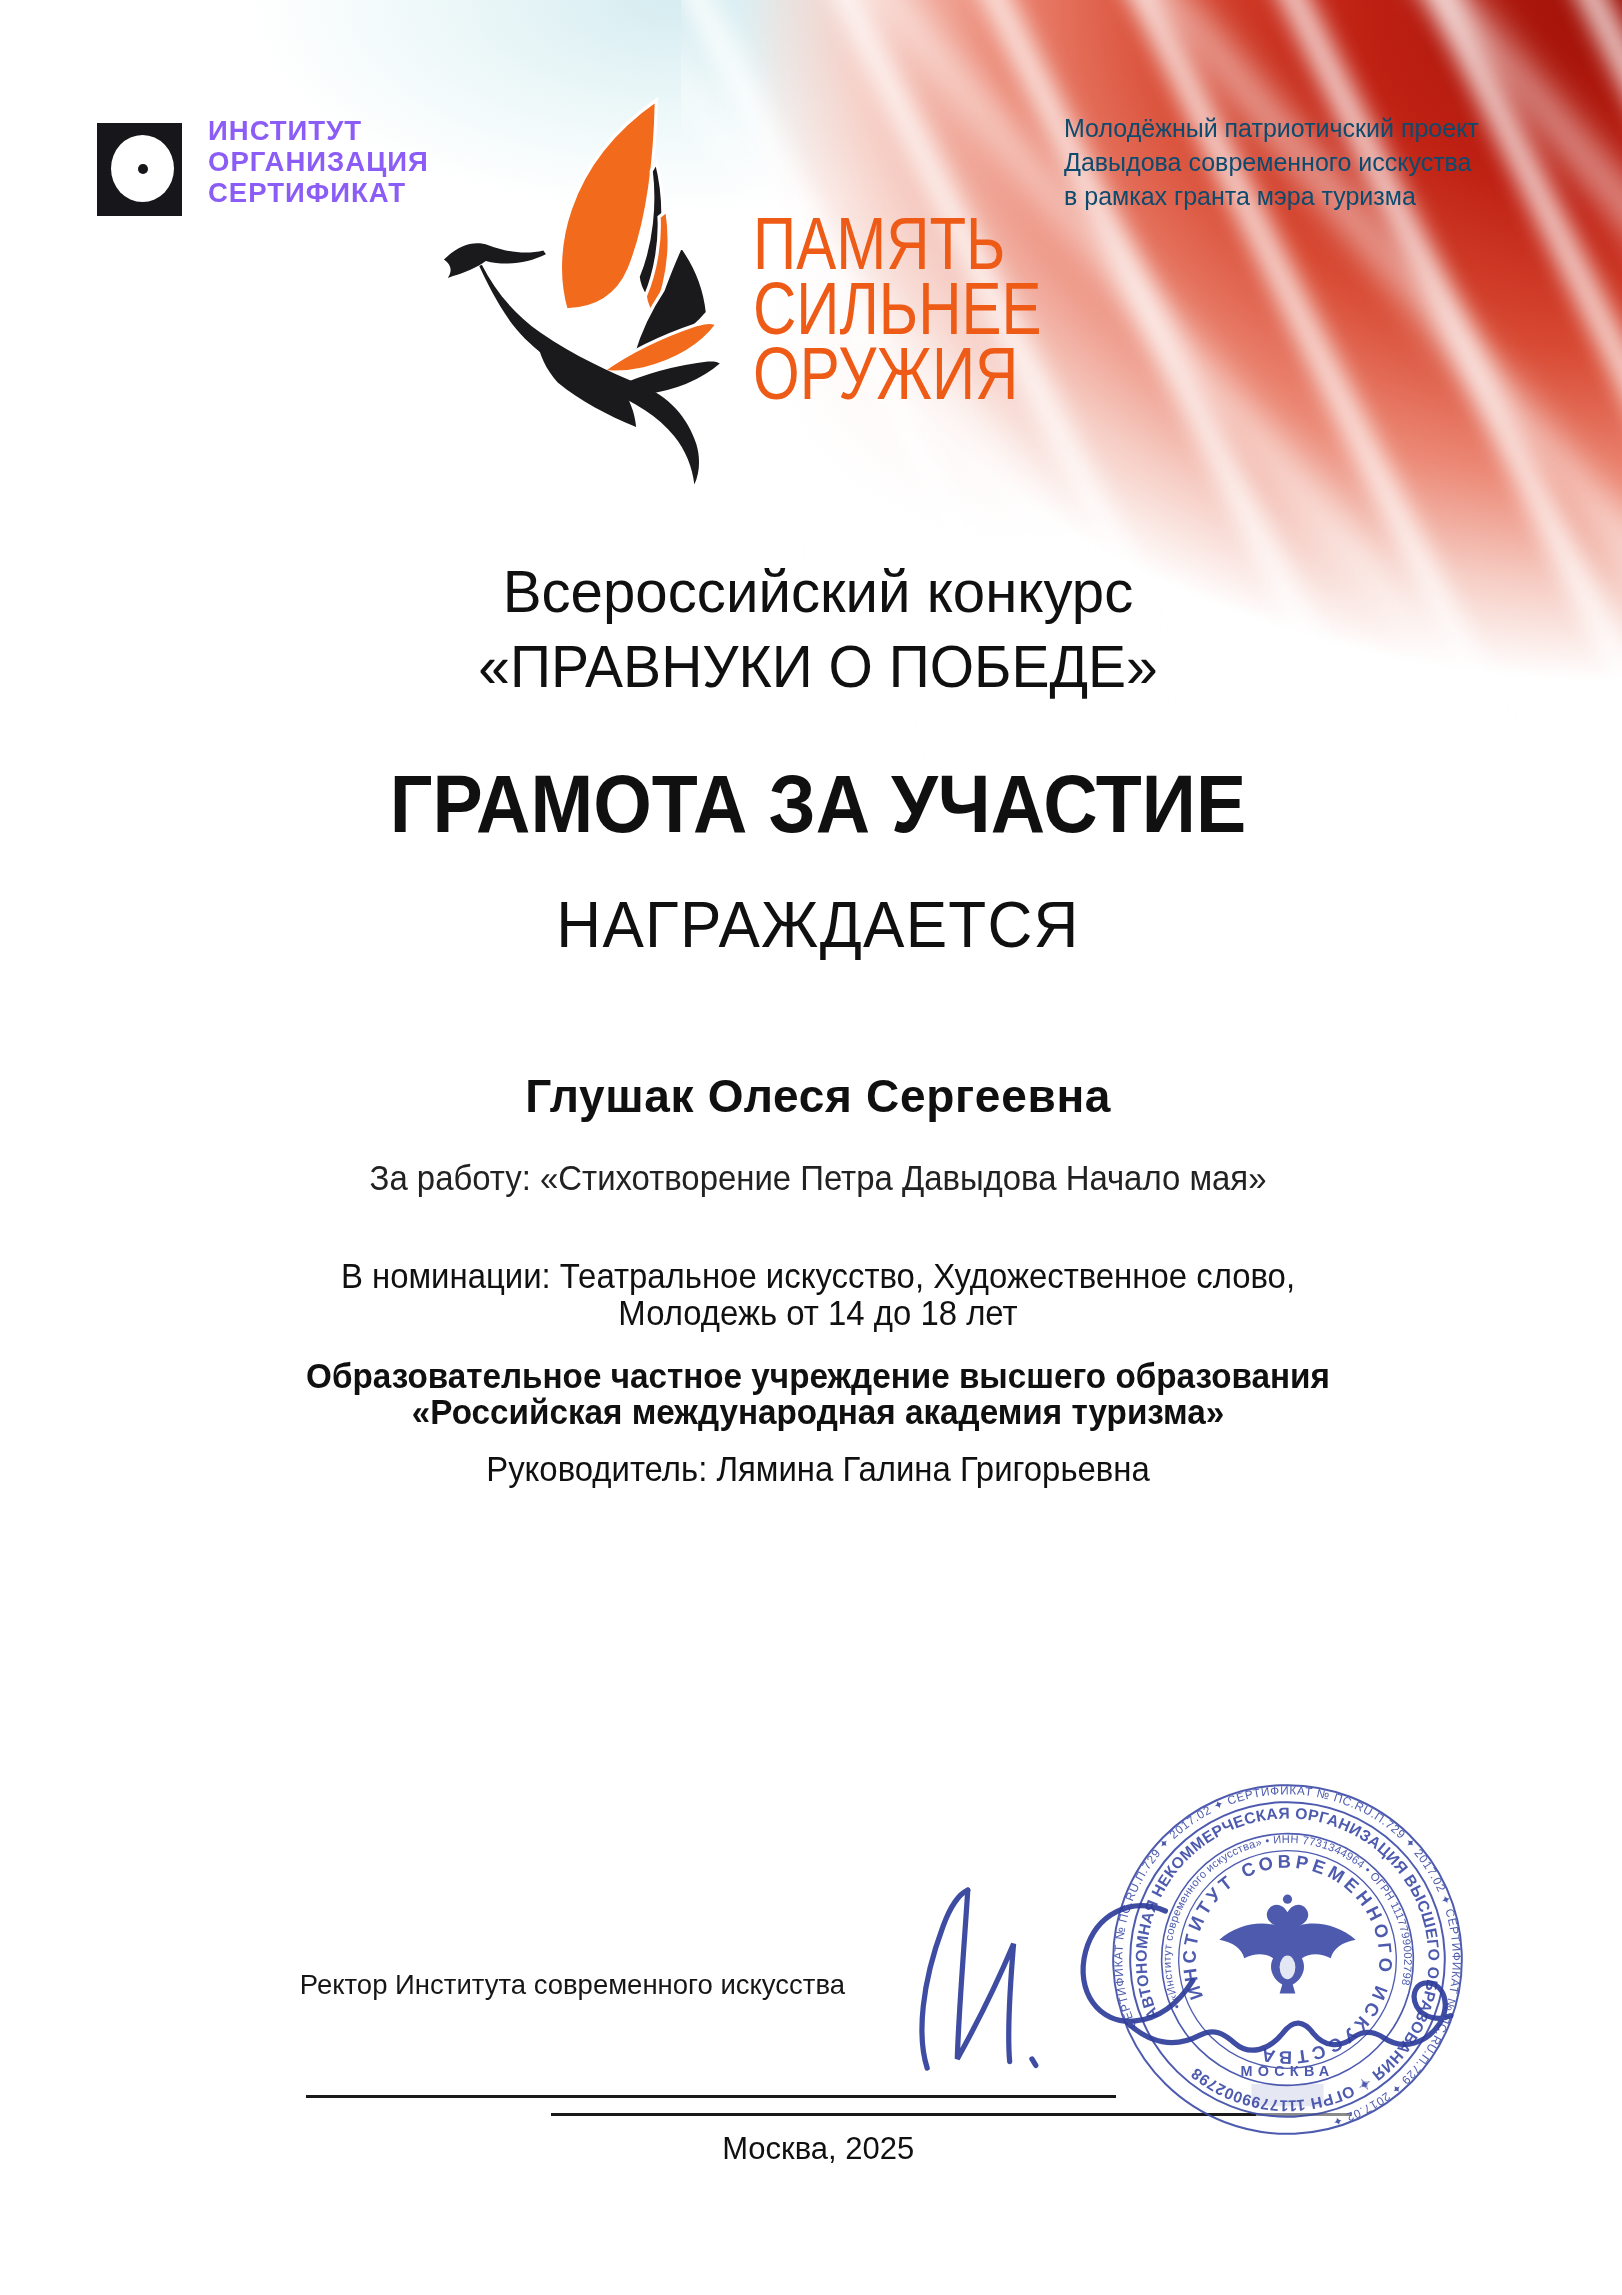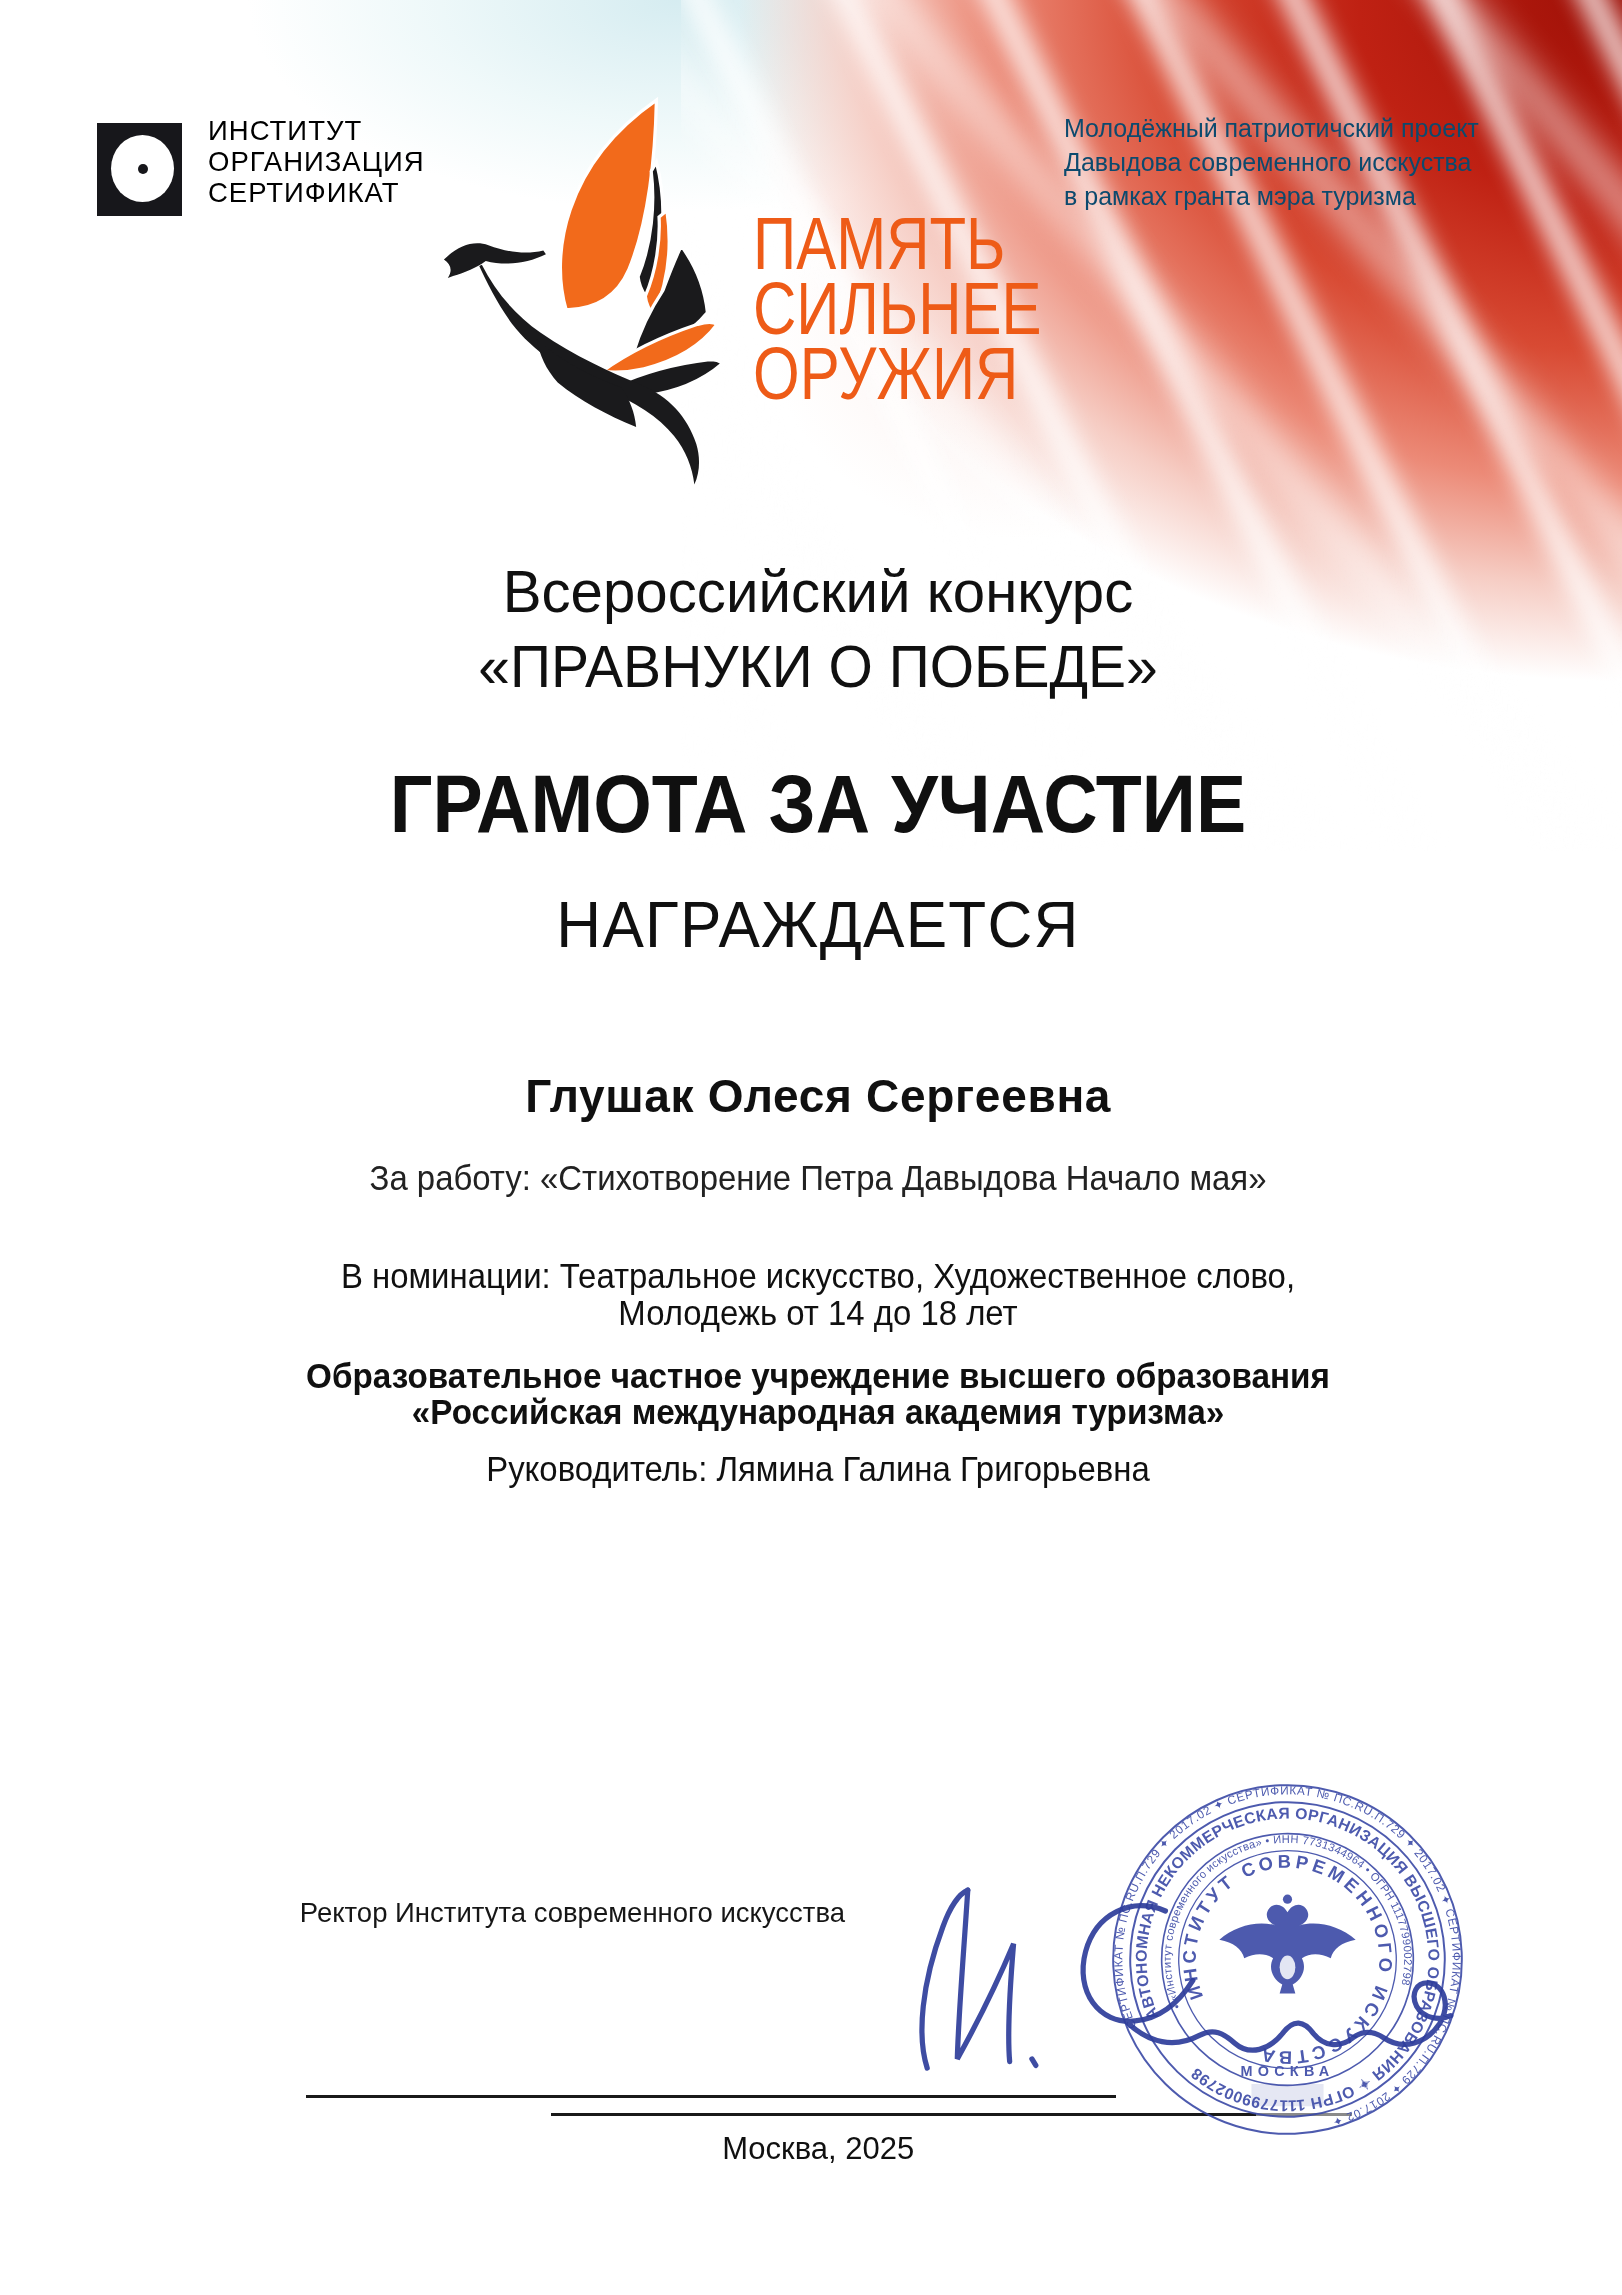--- a/index.html
+++ b/index.html
@@ -16,21 +16,21 @@
     background:radial-gradient(108% 92% at 100% 0%, #9e1007 0%, #bf2113 26%, #d84a33 45%, #ec8a77 62%, #f6cdc4 75%, rgba(255,255,255,0) 87%);}
   .streak{position:absolute;top:-10%;left:-10%;width:120%;height:120%;}
   .s1{background:repeating-linear-gradient(64deg, rgba(255,255,255,0) 0px, rgba(255,255,255,0) 85px, rgba(255,255,255,.85) 108px, rgba(255,255,255,0) 134px);filter:blur(9.2px);}
   .s2{background:repeating-linear-gradient(50deg, rgba(255,255,255,0) 0px, rgba(255,255,255,0) 157px, rgba(255,255,255,.6) 183px, rgba(255,255,255,0) 216px);filter:blur(14.4px);}
 
   
   .isi-mark{position:absolute;left:97px;top:123px;width:85px;height:93px;background:#17171b;z-index:2;}
   .isi-ellipse{position:absolute;left:13.7px;top:12.4px;width:63px;height:67px;background:#ffffff;border-radius:50%;}
   .isi-dot{position:absolute;left:41px;top:41px;width:9.8px;height:9.8px;background:#17171b;border-radius:50%;}
   .isi-text{position:absolute;left:208px;top:115px;z-index:2;font-size:27.5px;line-height:31px;
-    font-weight:400;letter-spacing:1px;color:#000000;}
+    font-weight:700;letter-spacing:1px;color:#8b5cf6;}
 
   
   .note{position:absolute;left:1064px;top:111px;z-index:2;font-size:25px;line-height:34px;color:#0c4a6e;}
 
   
   .dove{position:absolute;left:406px;top:92px;z-index:2;}
 
   
   .pamyat{position:absolute;left:753px;top:211px;z-index:2;font-size:75px;line-height:65px;
     font-weight:500;color:#ee5b17;transform:scaleX(.8);transform-origin:left top;white-space:nowrap;}
@@ -42,21 +42,21 @@
   .award-title{top:758px;font-size:81px;font-weight:700;transform:scaleX(.93);}
   .awarded{top:888px;font-size:64px;letter-spacing:1.3px;transform:scaleX(.97);}
   .rname{top:1069px;font-size:46px;font-weight:700;letter-spacing:0.7px;}
   .work{top:1158px;font-size:35px;color:#222;transform:scaleX(.94);}
   .nom{top:1257px;font-size:35px;line-height:37px;transform:scaleX(.94);white-space:normal;}
   .org{top:1358px;font-size:35px;line-height:36px;font-weight:700;transform:scaleX(.95);white-space:normal;}
   .sup{top:1449px;font-size:35px;transform:scaleX(.94);}
   .place{top:2131px;font-size:31px;}
 
   
-  .rector{position:absolute;top:1892px;right:777px;z-index:7;text-align:right;font-size:27.5px;line-height:42px;color:#161616;}
+  .rector{position:absolute;top:1964px;right:777px;z-index:7;text-align:right;font-size:27.5px;line-height:42px;color:#161616;}
   .stamp{position:absolute;left:1104px;top:1776px;z-index:5;opacity:.9;}
   .autograph{position:absolute;left:884px;top:1827px;z-index:6;}
   .sig-line{position:absolute;height:3.3px;background:#191919;z-index:4;}
   .l1{left:306px;top:2095px;width:810px;}
   .l2{left:551px;top:2113px;width:801px;background:linear-gradient(90deg,#191919 0%,#191919 88%,#8a8a8a 88%,#8a8a8a 100%);}
 </style>
 </head>
 <body>
 
 <div class="page">

